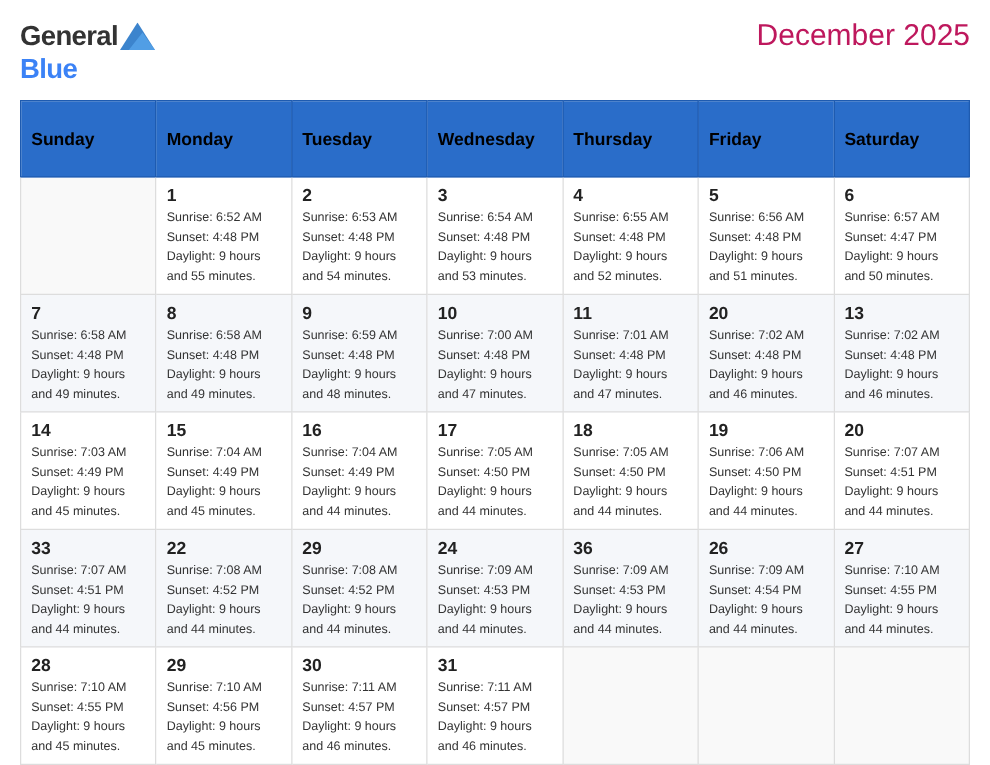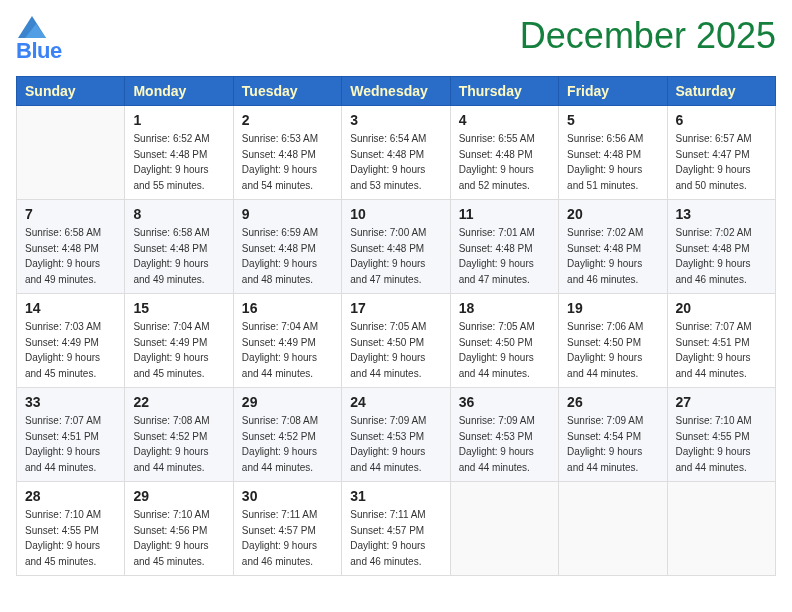--- a/index.html
+++ b/index.html
@@ -39,40 +39,40 @@
     .logo-blue {
       font-size: 22px;
       font-weight: bold;
       color: #3b82f6;
       letter-spacing: -0.5px;
     }
     .title-block {
       text-align: right;
     }
     .month-title {
-      font-size: 36px;
+      font-size: 24px;
       font-weight: normal;
-      color: #15803d;
+      color: #be185d;
       line-height: 1.1;
     }
     .location-title {
       font-size: 16px;
       color: #555;
       margin-top: 2px;
     }
     .calendar {
       width: 100%;
       border-collapse: collapse;
       border: 1px solid #ccc;
     }
     .calendar th {
       background-color: #2a6dc9;
-      color: #fef9c3;
+      color: #000000;
       text-align: left;
-      padding: 6px 8px;
+      padding: 22px 8px;
       font-size: 14px;
       font-weight: bold;
       border: 1px solid #1e5bb0;
     }
     .calendar td {
       vertical-align: top;
       padding: 6px 8px;
       border: 1px solid #ddd;
       width: calc(100% / 7);
       min-height: 90px;
@@ -98,20 +98,21 @@
     .empty-cell {
       background: #f9f9f9 !important;
     }
   </style>
 </head>
 <body>
 
 <div class="header">
   <div class="logo">
     <div class="logo-top">
+      <span class="logo-general">General</span>
       <svg class="logo-icon" viewBox="0 0 28 22" xmlns="http://www.w3.org/2000/svg">
         <polygon points="0,22 14,0 28,22" fill="#1a6fc4" opacity="0.85"></polygon>
         <polygon points="7,22 18,8 28,22" fill="#5aaaf0" opacity="0.7"></polygon>
       </svg>
     </div>
     <span class="logo-blue">Blue</span>
   </div>
   <div class="title-block">
     <div class="month-title">December 2025</div>
   </div>

